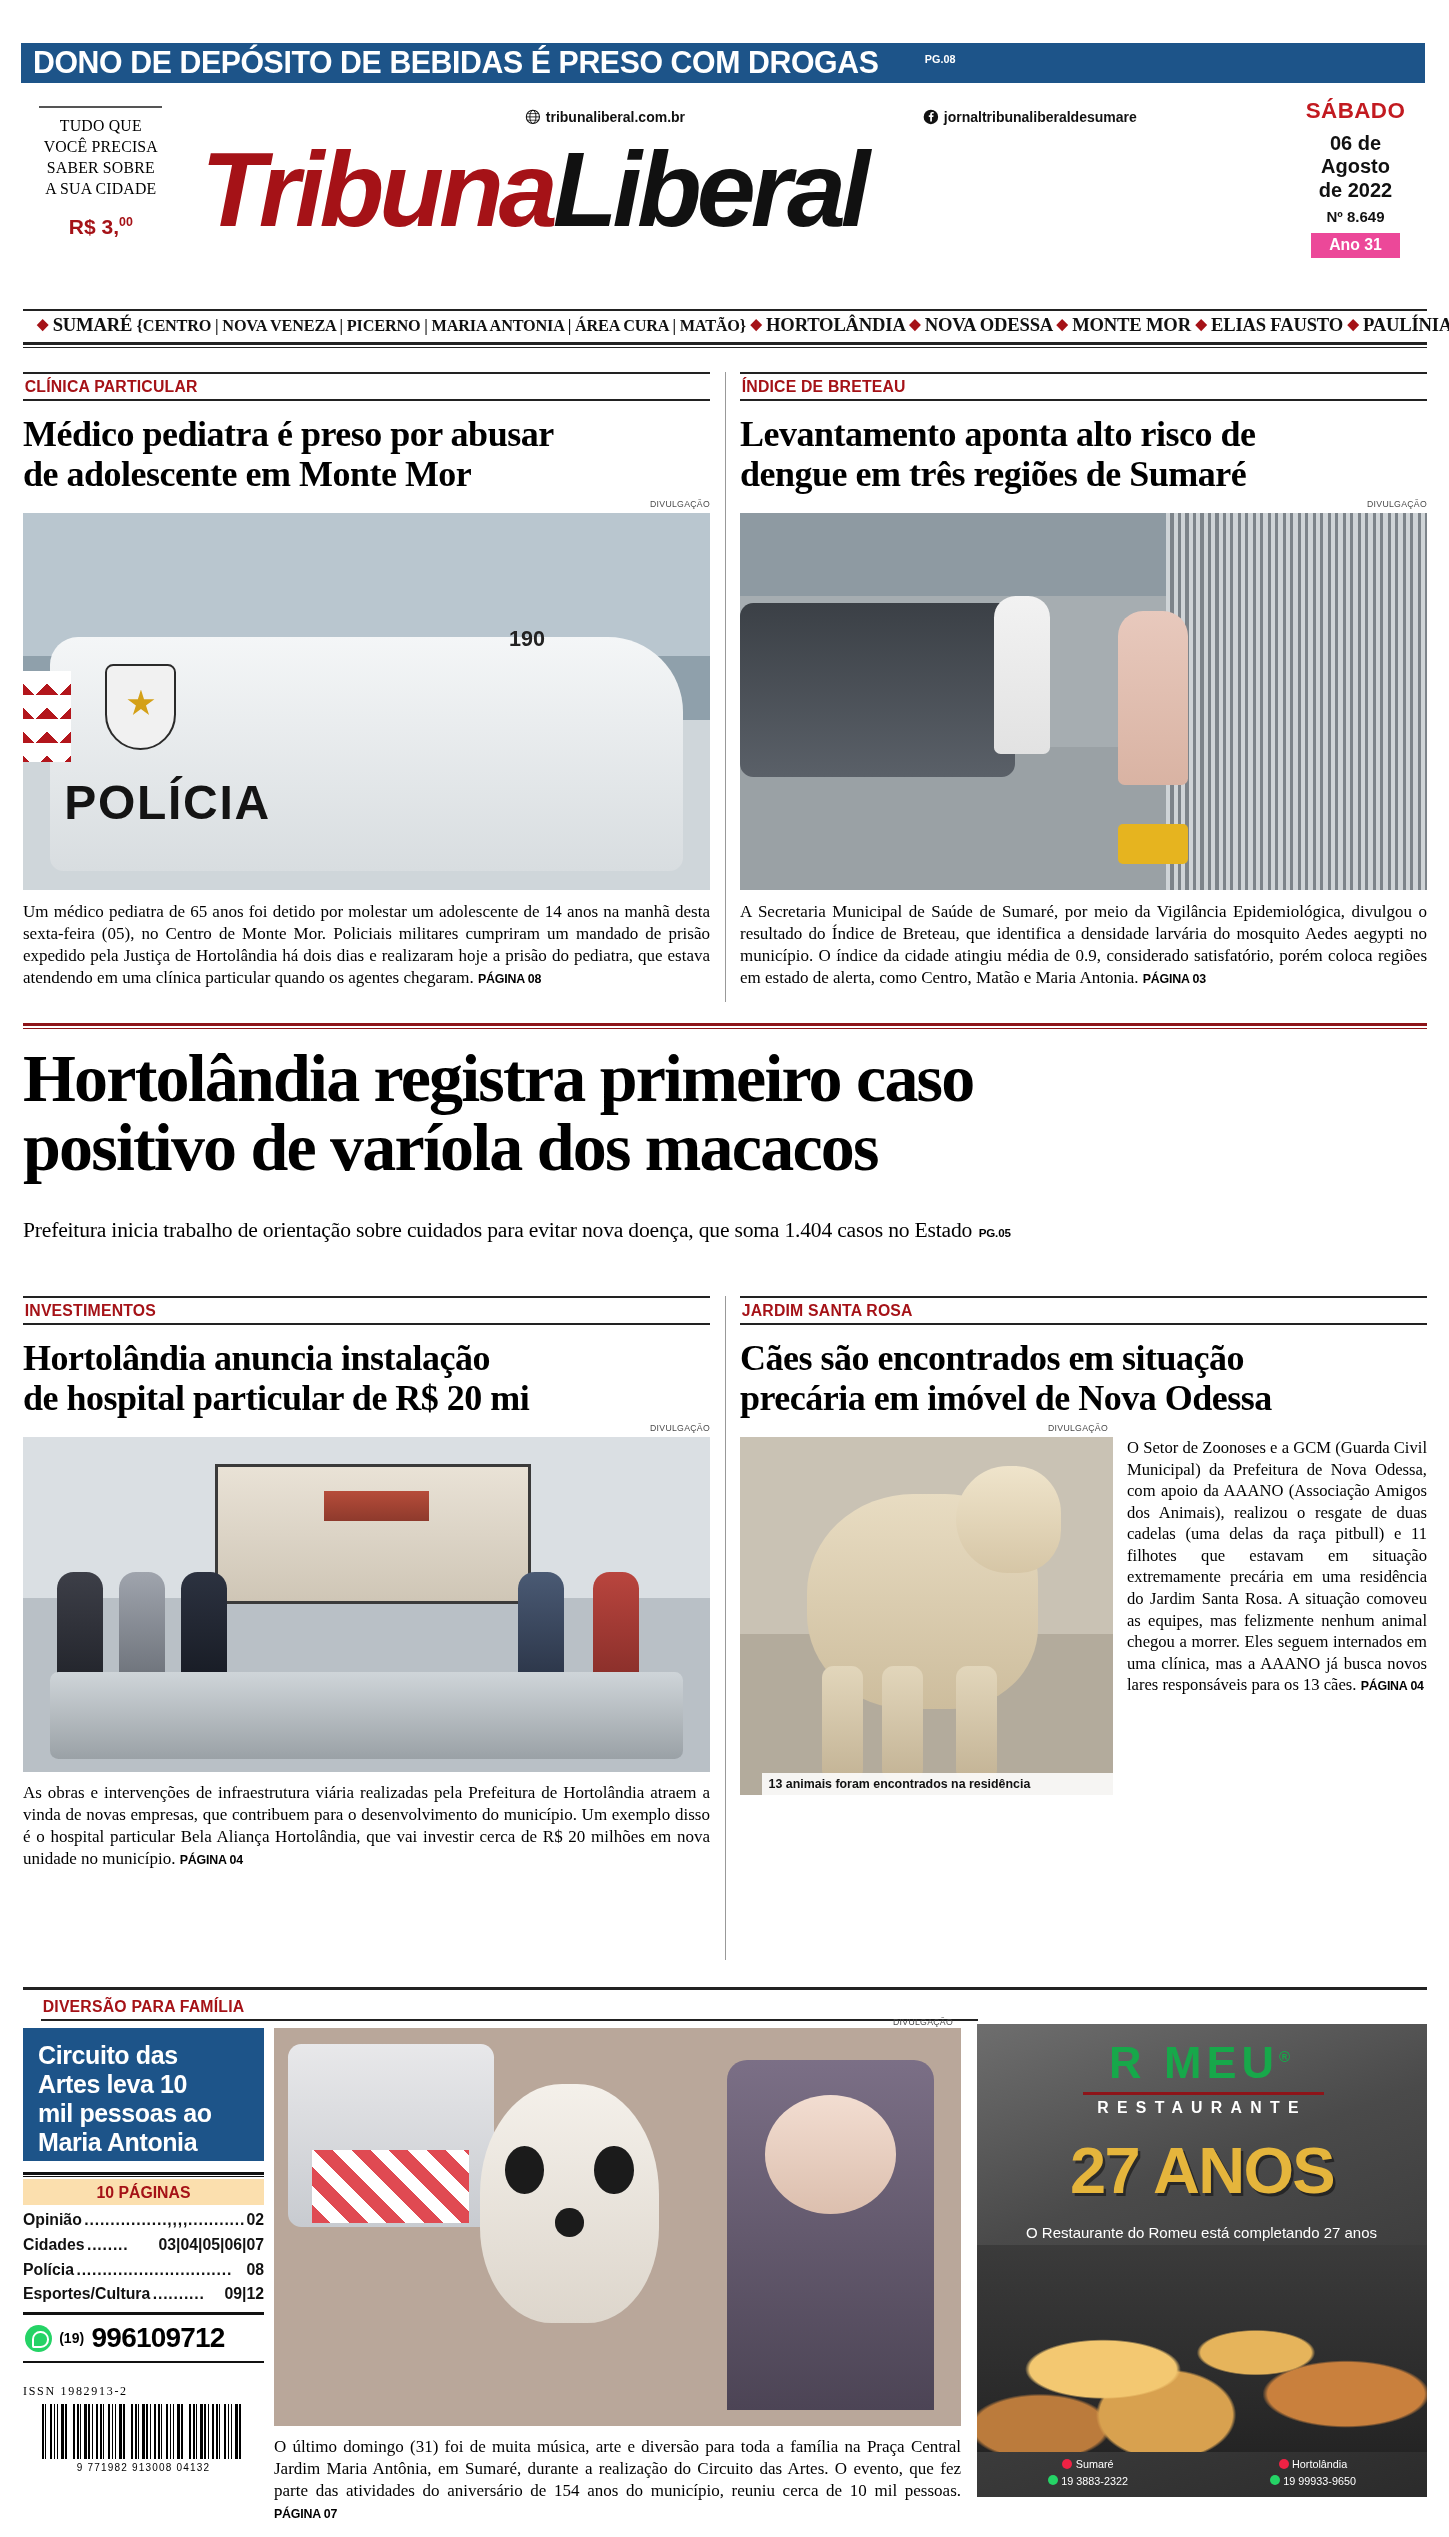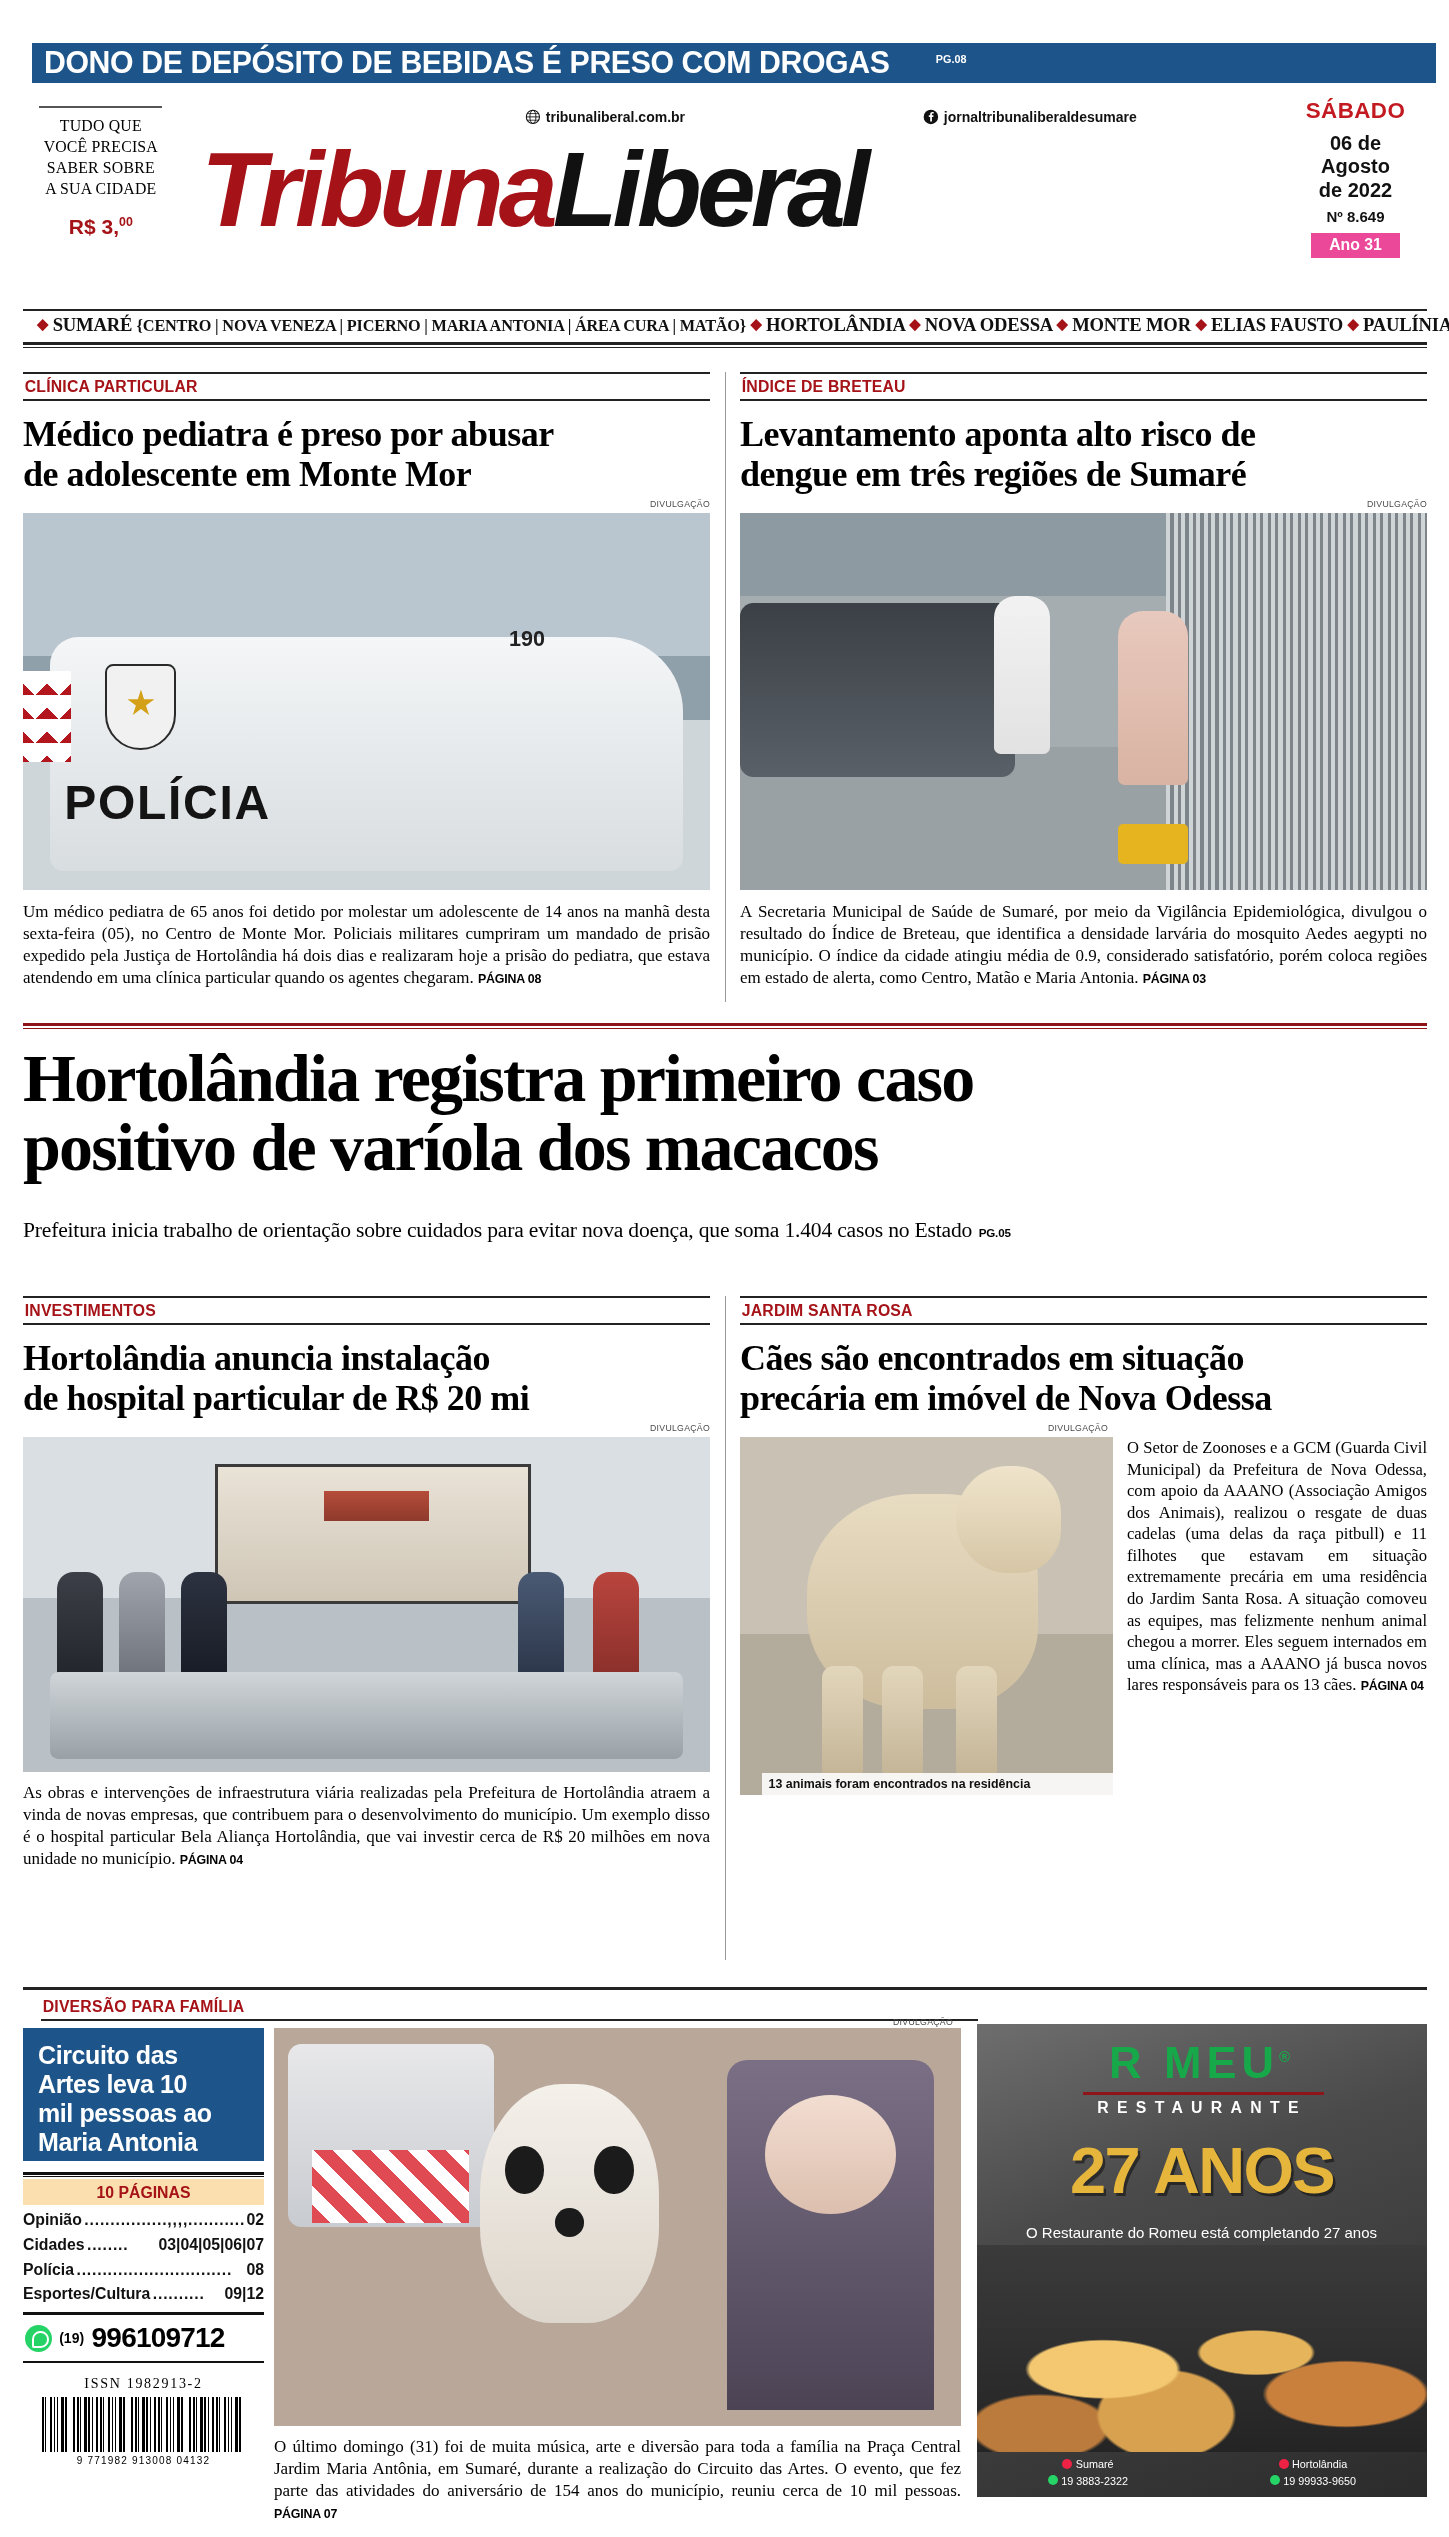--- a/index.html
+++ b/index.html
@@ -13,21 +13,21 @@
     position: relative;
     width: 1449px;
     height: 2538px;
     background: #fff;
     overflow: hidden;
   }
 
   
   .top-banner {
     position: absolute;
-    left: 32px; top: 43px;
+    left: 21px; top: 43px;
     width: 1404px; height: 40px;
     background: #1d5489;
     display: flex;
     align-items: center;
     justify-content: flex-start;
     padding: 0 11.6px;
   }
   .top-banner .tb-text {
     color: #ffffff;
     font-family: "Liberation Sans", sans-serif;
@@ -292,21 +292,21 @@
   .wa-row { display:flex; align-items:center; gap:7.5px; padding: 7.5px 0 6.6px 1.7px; }
   .wa-ic { width:27px; height:27px; border-radius:50%; background:#25D366; position:relative; flex:none; }
   .wa-ic::after {
     content:"";
     position:absolute; left:7.5px; top:6.6px; width:12.4px; height:12.4px;
     border:2.5px solid #fff; border-radius:50% 50% 50% 10%;
   }
   .wa-ddd { font-family:"Liberation Sans",sans-serif; font-weight:bold; font-size:14px; }
   .wa-num { font-family:"Liberation Sans",sans-serif; font-weight:bold; font-size:28px; letter-spacing:-0.8px; }
   .idx-sep2 { height:2.5px; background:#111; }
-  .issn { text-align:center; font-family:"Liberation Serif",serif; font-size:14px; letter-spacing:1.7px; padding-top:13px; }
+  .issn { font-family:"Liberation Serif",serif; font-size:12px; letter-spacing:1.7px; padding-top:21px; }
   .barcode { margin: 5px auto 0 auto; width: 203px; height: 55px;
     background: repeating-linear-gradient(to right,#000 0 1.7px,#fff 1.7px 3.3px,#000 3.3px 4.1px,#fff 4.1px 7.5px,#000 7.5px 10px,#fff 10px 11.6px);
   }
   .barcode-num { text-align:center; font-family:"Liberation Sans",sans-serif; font-size:10px; letter-spacing:1.2px; margin-top:2.5px;}
 
   
   .promo-box {
     position:absolute; left:23px; top:2028px; width:241px; height:133px;
     background:#1d5489;
     color:#fff;

